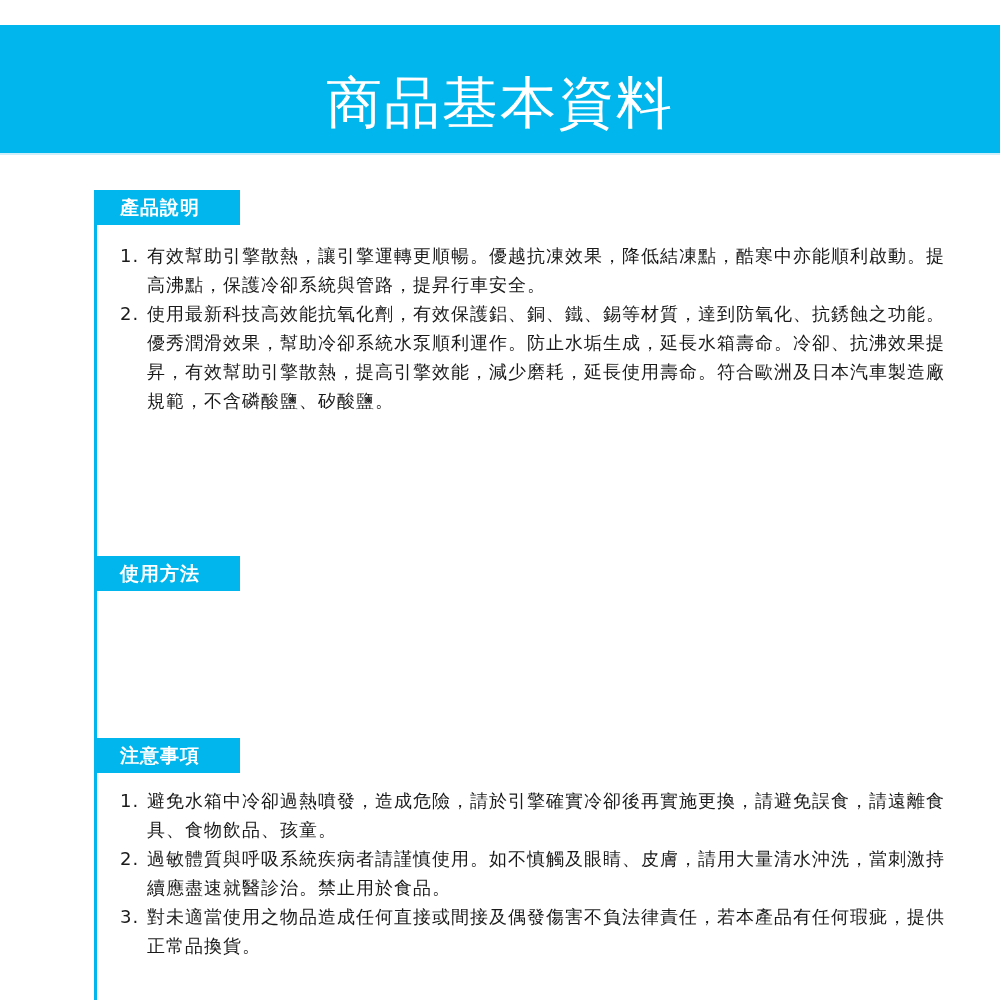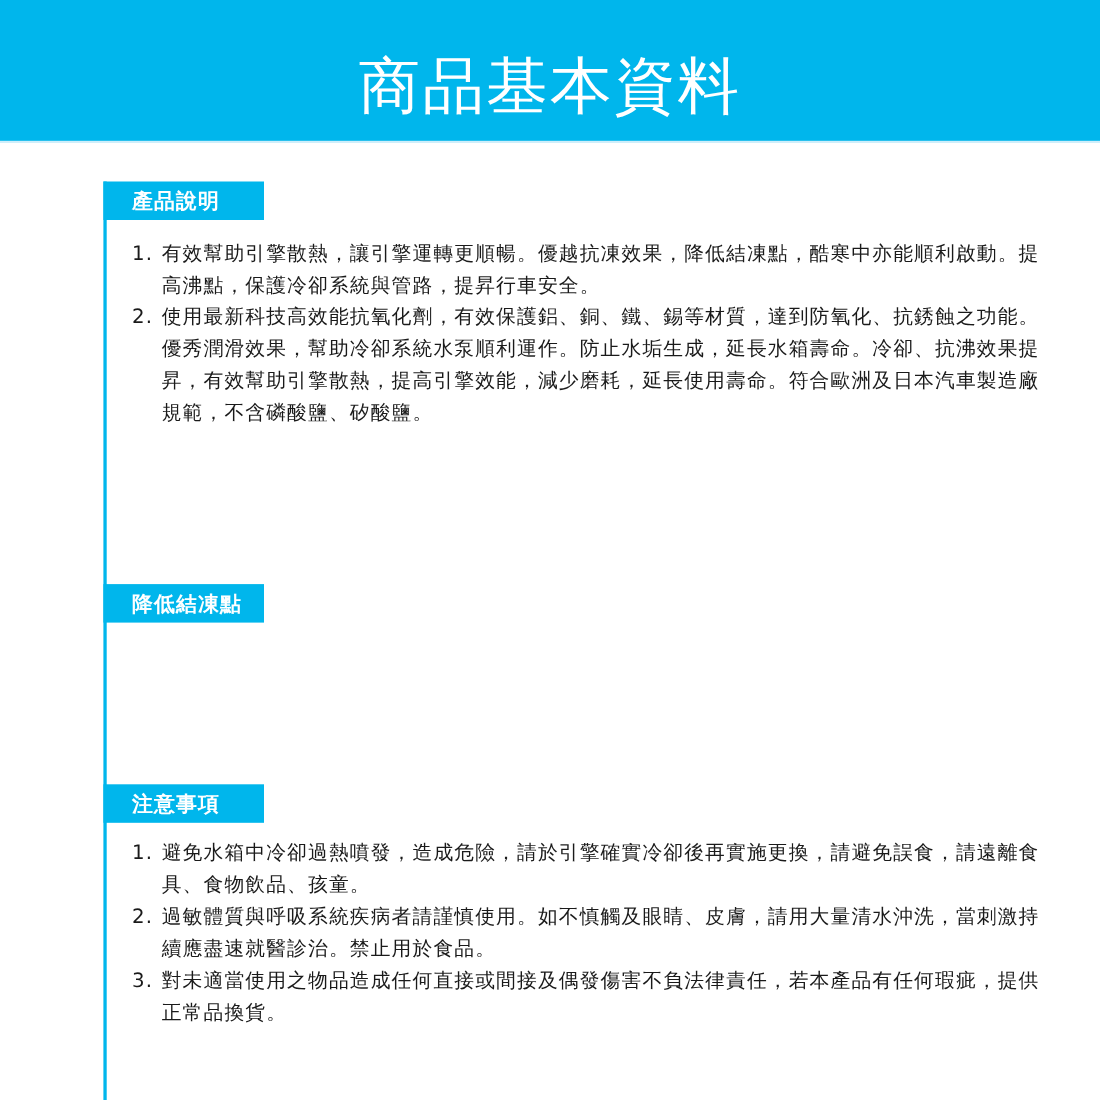--- a/index.html
+++ b/index.html
@@ -8,20 +8,21 @@
       height: 1000px;
       background: #ffffff;
       overflow: hidden;
       font-family: "DejaVu Sans", "Liberation Sans", sans-serif;
       color: #1a1a1a;
     }
     .page {
       position: relative;
       width: 1000px;
       height: 744px;
+      margin-top: 25px;
     }
     .banner {
       position: absolute;
       left: 0; top: 0;
       width: 1000px;
       height: 130px;
       background: #00b6ec;
       display: flex;
       align-items: center;
       justify-content: center;
@@ -122,21 +123,21 @@
       <span class="list-text">有效幫助引擎散熱，讓引擎運轉更順暢。優越抗凍效果，降低結凍點，酷寒中亦能順利啟動。提高沸點，保護冷卻系統與管路，提昇行車安全。</span>
     </div>
     <div class="list-item">
       <span class="list-num">2.</span>
       <span class="list-text">使用最新科技高效能抗氧化劑，有效保護鋁、銅、鐵、錫等材質，達到防氧化、抗銹蝕之功能。優秀潤滑效果，幫助冷卻系統水泵順利運作。防止水垢生成，延長水箱壽命。冷卻、抗沸效果提昇，有效幫助引擎散熱，提高引擎效能，減少磨耗，延長使用壽命。符合歐洲及日本汽車製造廠規範，不含磷酸鹽、矽酸鹽。</span>
     </div>
   </div>
 
 
   <div class="section-tag tag-usage">
-    <span>降低結凍點</span>
+    <span>使用方法</span>
   </div>
 
   <div class="section-tag tag-notes">
     <span>注意事項</span>
   </div>
   <div class="block notes-block">
     <div class="list-item">
       <span class="list-num">1.</span>
       <span class="list-text">避免水箱中冷卻過熱噴發，造成危險，請於引擎確實冷卻後再實施更換，請避免誤食，請遠離食具、食物飲品、孩童。</span>
     </div>

